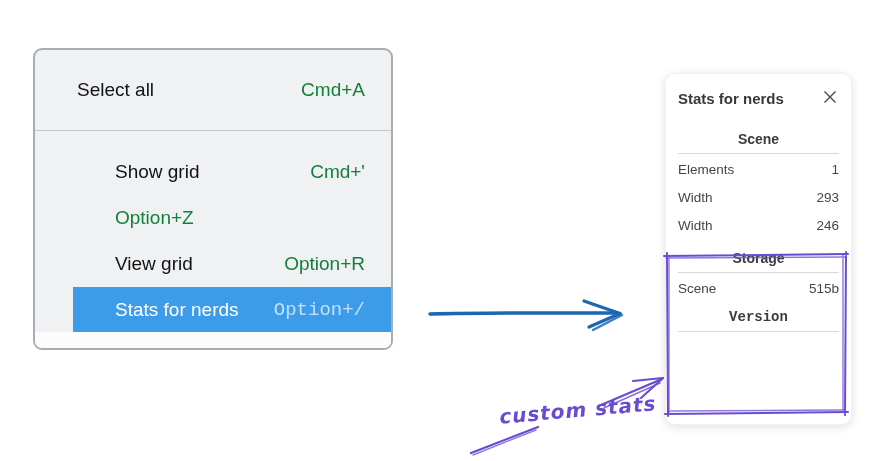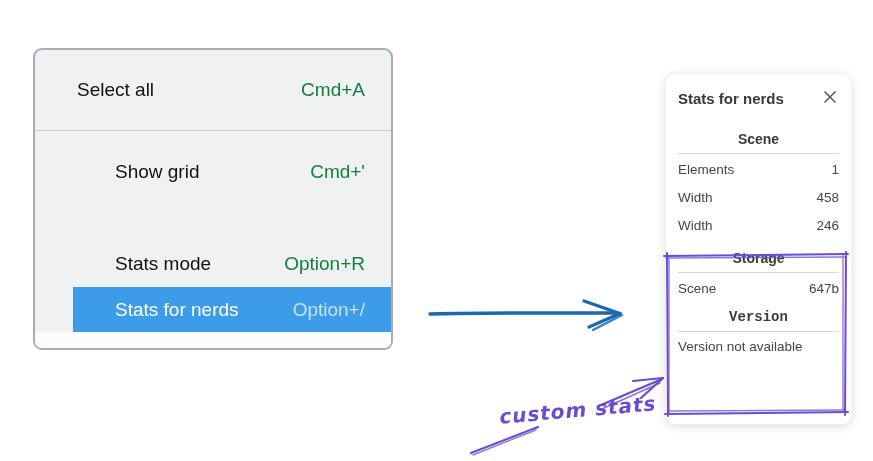--- a/index.html
+++ b/index.html
@@ -31,21 +31,21 @@
   }
   .menu-row .mi-short { color: #15803d; }
   .menu-group-top { padding: 17px 0; }
   .menu-sep { height: 0; border-top: 1.5px solid #c7cacd; flex: 0 0 auto; }
   .menu-group { padding-top: 18px; padding-left: 38px; }
   .menu-row.highlight {
     height: 45px;
     background: #3c9ce9;
     color: #ffffff;
   }
-  .menu-row.highlight .mi-short { color: #c6e0f9; }
+  .menu-row.highlight .mi-short { color: #c6e0f9; font-family: Liberation Mono, monospace; }
   .menu-bottom {
     flex: 1 1 auto;
     background: #fcfcfd;
   }
 
   
   .stats-panel {
     position: absolute; left: 665px; top: 73px;
     width: 187px; height: 352px;
     box-sizing: border-box;
@@ -104,23 +104,24 @@
       <span class="mi-short">Cmd+A</span>
     </div>
   </div>
   <div class="menu-sep"></div>
   <div class="menu-group">
     <div class="menu-row">
       <span class="mi-label">Show grid</span>
       <span class="mi-short">Cmd+'</span>
     </div>
     <div class="menu-row">
+      <span class="mi-short">Option+Z</span>
     </div>
     <div class="menu-row">
-      <span class="mi-label">Stats mode</span>
+      <span class="mi-label">View grid</span>
       <span class="mi-short">Option+R</span>
     </div>
     <div class="menu-row highlight">
       <span class="mi-label">Stats for nerds</span>
       <span class="mi-short">Option+/</span>
     </div>
   </div>
   <div class="menu-bottom"></div>
 </div>
 
@@ -137,38 +138,37 @@
   </div>
 
   <div class="sp-heading scene">Scene</div>
   <div class="sp-rows">
     <div class="sp-row">
       <span>Elements</span>
       <span>1</span>
     </div>
     <div class="sp-row">
       <span>Width</span>
-      <span>458</span>
+      <span>293</span>
     </div>
     <div class="sp-row">
       <span>Width</span>
       <span>246</span>
     </div>
   </div>
 
   <div class="sp-heading storage">Storage</div>
   <div class="sp-rows">
     <div class="sp-row">
       <span>Scene</span>
-      <span>647b</span>
+      <span>515b</span>
     </div>
   </div>
 
   <div class="sp-heading version">Version</div>
-  <div class="sp-note">Version not available</div>
 </div>
 
 <svg class="overlay" viewBox="0 0 873 461">
 
   <g stroke="#1b67b3" fill="none" stroke-linecap="round">
     <path d="M430,314 C 490,312.5 560,313 617,313" stroke-width="3.4"></path>
     <path d="M584,301 L620,313.5" stroke-width="3.2"></path>
     <path d="M620,313.5 L589,327" stroke-width="3.2"></path>
     <path d="M593,330 L622,315" stroke-width="2.4" opacity="0.85"></path>
   </g>

